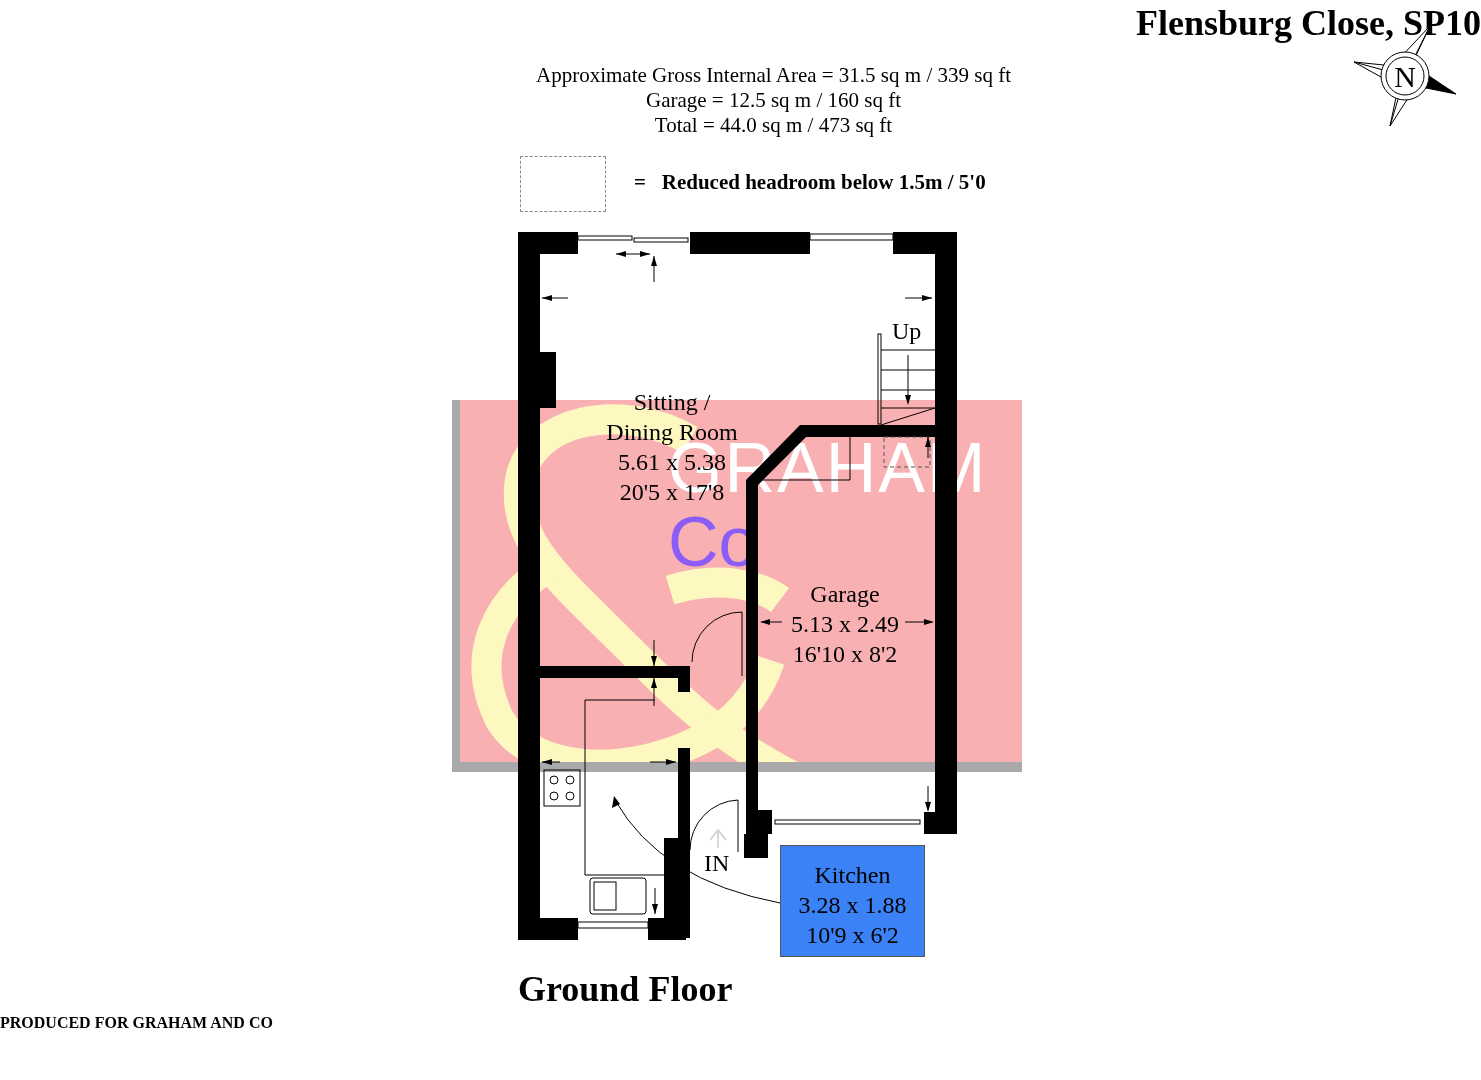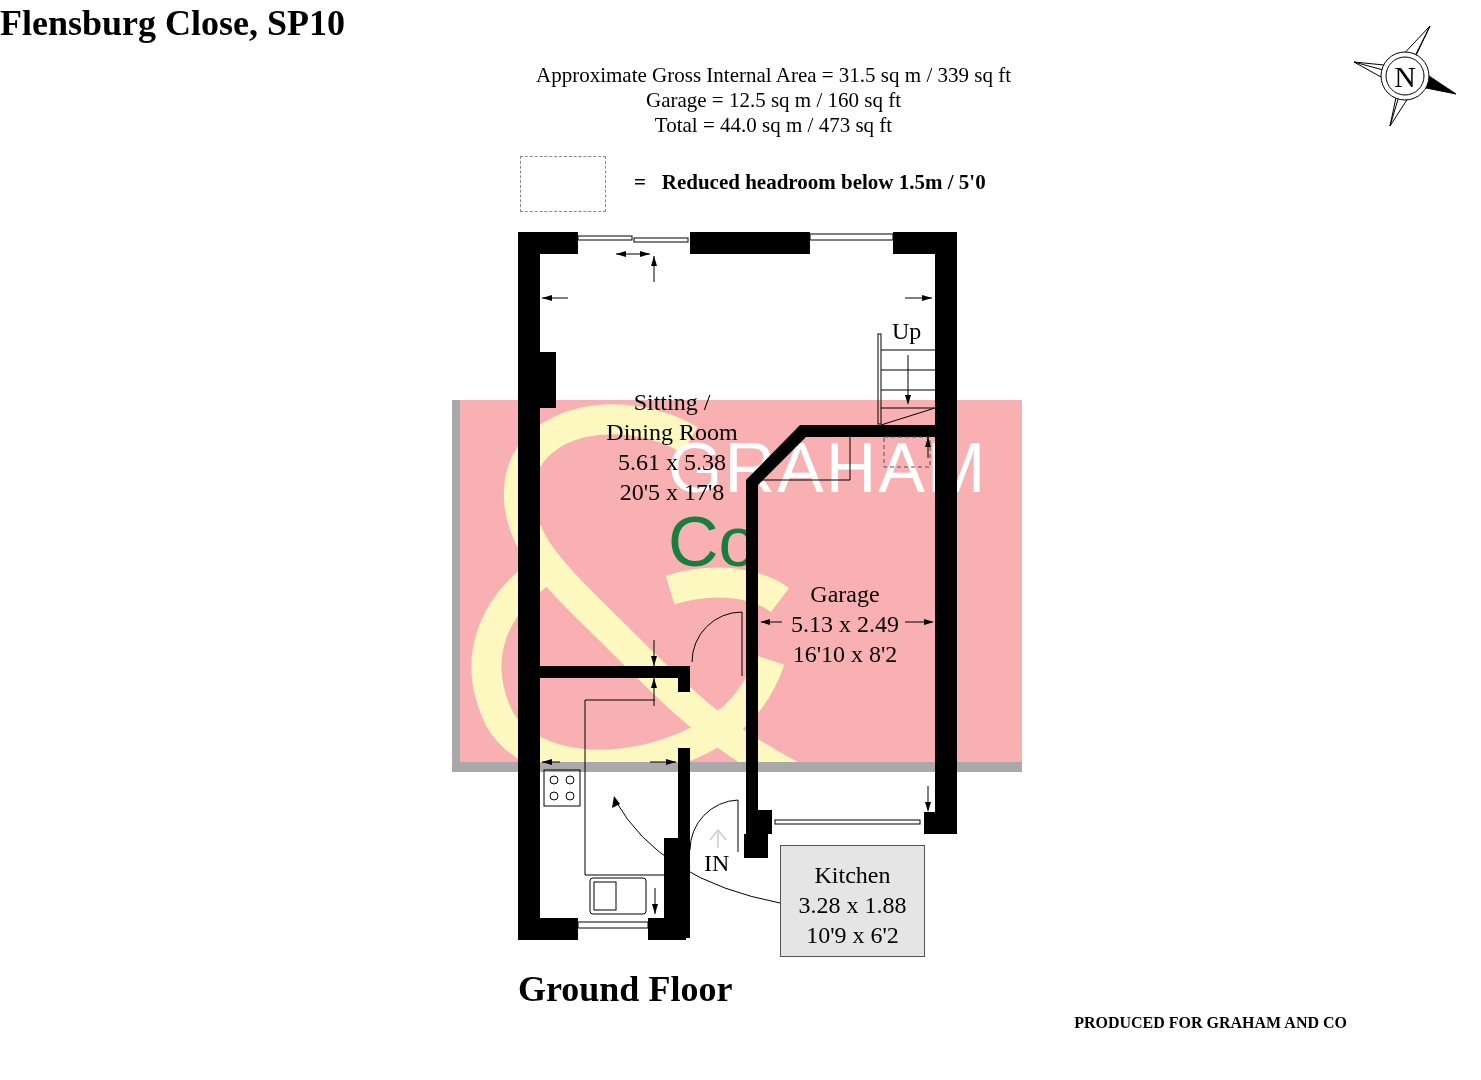--- a/index.html
+++ b/index.html
@@ -1,30 +1,30 @@
 <!DOCTYPE html>
 <html><head>
   <meta charset="utf-8">
   <style>
     html, body { margin: 0; padding: 0; background: #ffffff; }
     body { width: 1481px; height: 1080px; position: relative; overflow: hidden; font-family: "Liberation Serif", serif; color: #000; }
     .abs { position: absolute; }
-    .title { left: 0; width: 1481px; top: 2px; text-align: left; font-size: 36px; font-weight: bold; }
+    .title { left: 0; width: 1481px; top: 2px; text-align: right; font-size: 36px; font-weight: bold; }
     .area-line { left: 0; width: 1481px; text-align: center; font-size: 21px; line-height: 25px; padding-left: 33px; }
     .legend-box { left: 520px; top: 156px; width: 86px; height: 56px; border: 1.5px dashed #888; box-sizing: border-box; }
     .legend-text { left: 634px; top: 170px; font-size: 21px; }
     .compass { left: 1350px; top: 22px; width: 110px; height: 108px; }
     .plan { left: 0; top: 0; width: 1481px; height: 1080px; }
     .room-label { text-align: center; font-size: 24px; line-height: 30px; }
     .ground-floor { left: 518px; top: 968px; font-size: 36px; font-weight: bold; }
-    .produced { left: 0; width: 1347px; top: 1014px; text-align: right; font-size: 16px; font-weight: bold; }
+    .produced { left: 0; width: 1347px; top: 1014px; text-align: left; font-size: 16px; font-weight: bold; }
     .disclaimer { left: 190px; width: 1100px; top: 1034px; text-align: center; font-size: 16.5px; line-height: 20px; }
-    .kitchen-box { left: 780px; top: 845px; width: 145px; height: 112px; border: 1px solid #555; box-sizing: border-box; background: #e5e5e5; }
+    .kitchen-box { left: 780px; top: 845px; width: 145px; height: 112px; border: 1px solid #555; box-sizing: border-box; background: #3b82f6; }
     .wm-graham { left: 668px; top: 428px; font-family: "Liberation Sans", sans-serif; font-size: 70px; color: #ffffff; letter-spacing: 2px; text-align: right; }
-    .wm-co { left: 668px; top: 502px; font-family: "Liberation Sans", sans-serif; font-size: 70px; color: #15803d; }
+    .wm-co { left: 668px; top: 502px; font-family: "Liberation Sans", sans-serif; font-size: 70px; color: #8b5cf6; }
   </style>
 </head>
 <body>
 
 <div class="abs title">Flensburg Close, SP10</div>
 <div class="abs area-line" style="top:63px;">Approximate Gross Internal Area = 31.5 sq m / 339 sq ft</div>
 <div class="abs area-line" style="top:88px;">Garage = 12.5 sq m / 160 sq ft</div>
 <div class="abs area-line" style="top:113px;">Total = 44.0 sq m / 473 sq ft</div>
 
 <div class="abs legend-box"></div>

